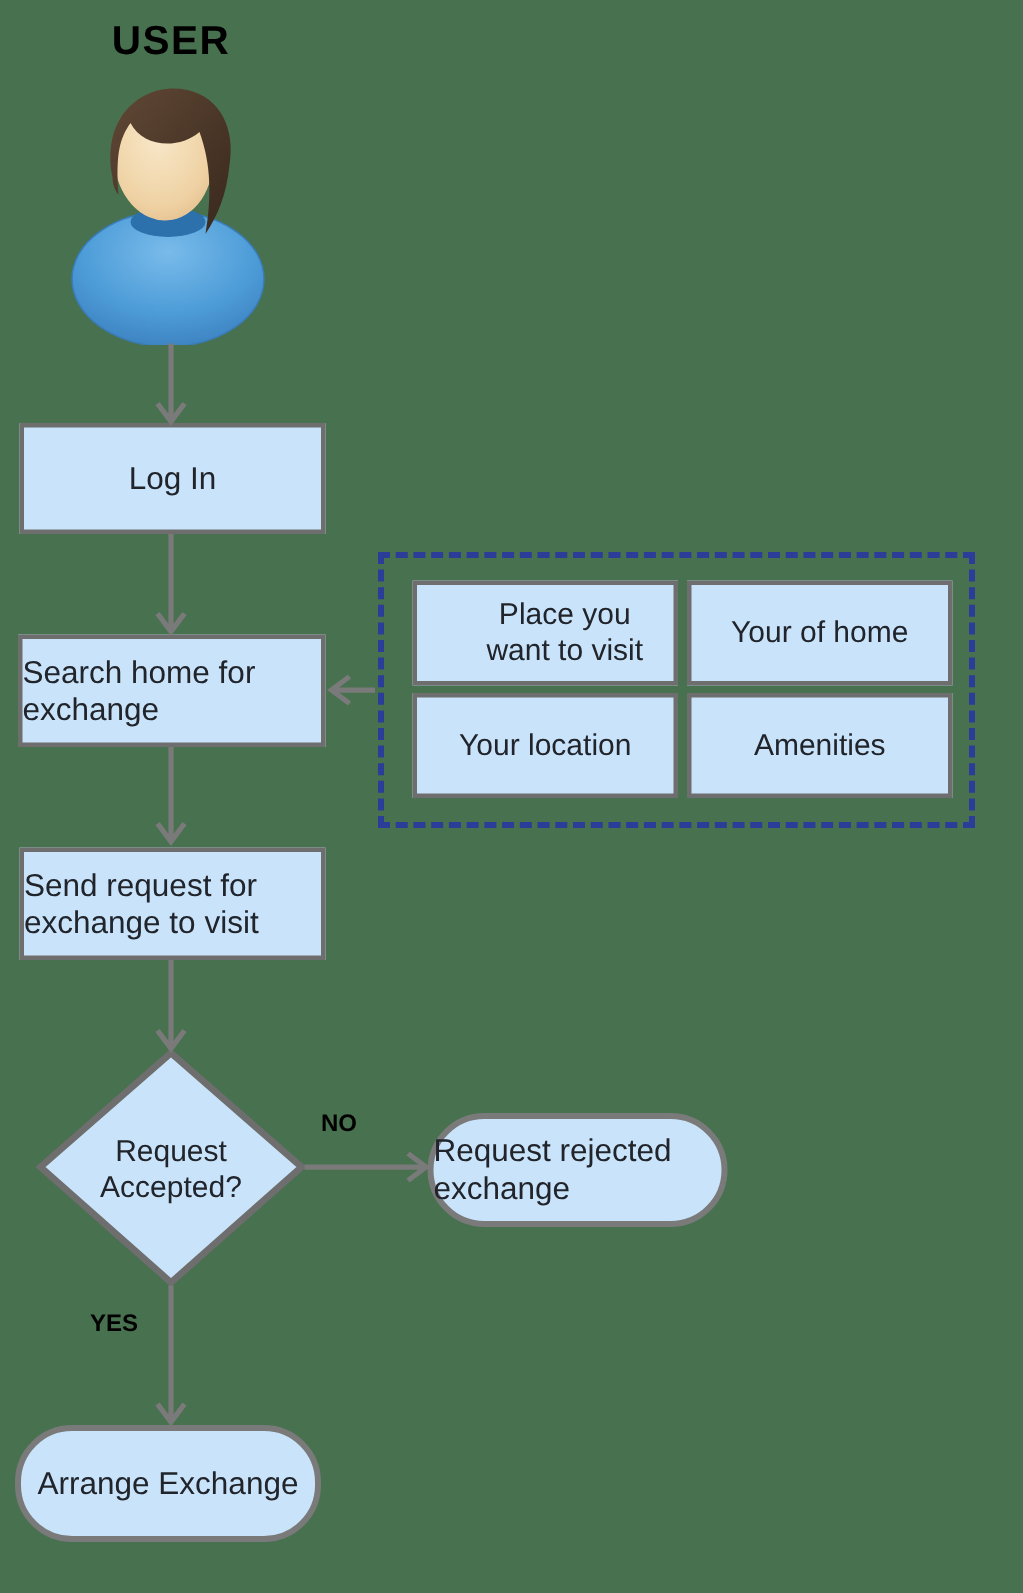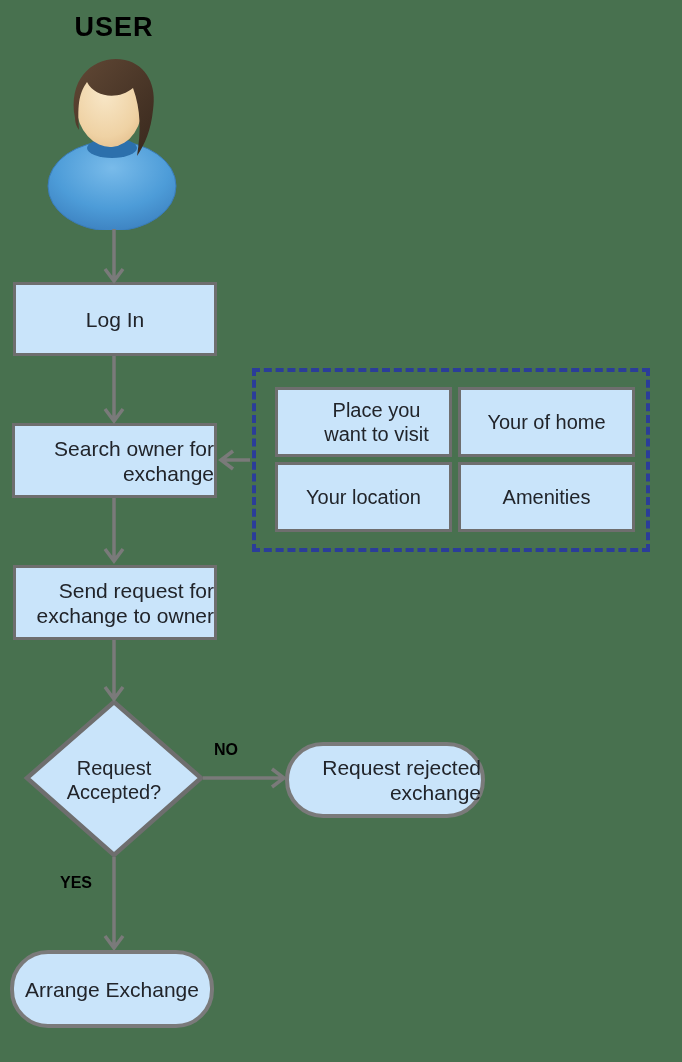--- a/index.html
+++ b/index.html
@@ -22,21 +22,21 @@
   #canvas{position:absolute;left:0;top:0;width:554px;height:1062px;}
   .layer-arrows{position:absolute;left:0;top:0;z-index:2;pointer-events:none;}
   .arrow{stroke:var(--arrow);stroke-width:3.5;fill:none;}
   .diamond-shape{fill:var(--node-fill);stroke:var(--node-border);stroke-width:4.5;}
   .node{
     position:absolute;z-index:1;
     background:var(--node-fill);
     border:3px solid var(--node-border);
     color:var(--node-text);
     display:flex;align-items:center;justify-content:center;
-    text-align:right;font-size:21px;line-height:25px;
+    text-align:left;font-size:21px;line-height:25px;
     box-sizing:border-box;
   }
   .terminator{
     border:4px solid var(--terminator-border);
     border-radius:38px;z-index:3;
   }
   .criteria-frame{
     position:absolute;left:252px;top:368px;width:398px;height:184px;
     border:4px dashed var(--dashed-border);
     box-sizing:border-box;z-index:1;
@@ -104,25 +104,25 @@
     <path d="M 30,66 C 22,24 52,2 80,8 C 102,13 112,34 108,58 C 106,78 100,92 92,104
              C 96,80 96,58 88,36 C 74,48 50,46 42,30 C 35,40 32,50 34,78
              C 31,74 30,70 30,66 Z" fill="url(#gHair)"></path>
   </svg>
 
   <div class="node" style="left:13px;top:282px;width:204px;height:74px;">
     <span>Log In</span>
   </div>
 
   <div class="node" style="left:12px;top:423px;width:205px;height:75px;">
-    <span>Search owner for exchange</span>
+    <span>Search home for exchange</span>
   </div>
 
   <div class="node" style="left:13px;top:565px;width:204px;height:75px;">
-    <span>Send request for exchange to owner</span>
+    <span>Send request for exchange to visit</span>
   </div>
 
   <div class="criteria-frame"></div>
 
   <div class="criteria-box" style="left:275px;top:387px;padding-left:32px;">
     <span>Place you want to visit</span>
   </div>
   <div class="criteria-box" style="left:458px;top:387px;">
     <span>Your of home</span>
   </div>

